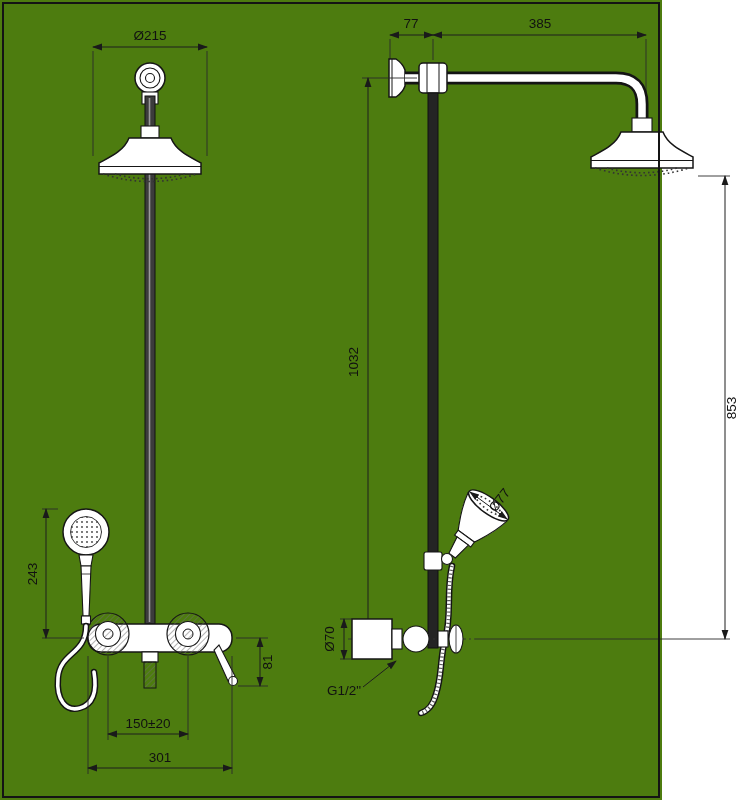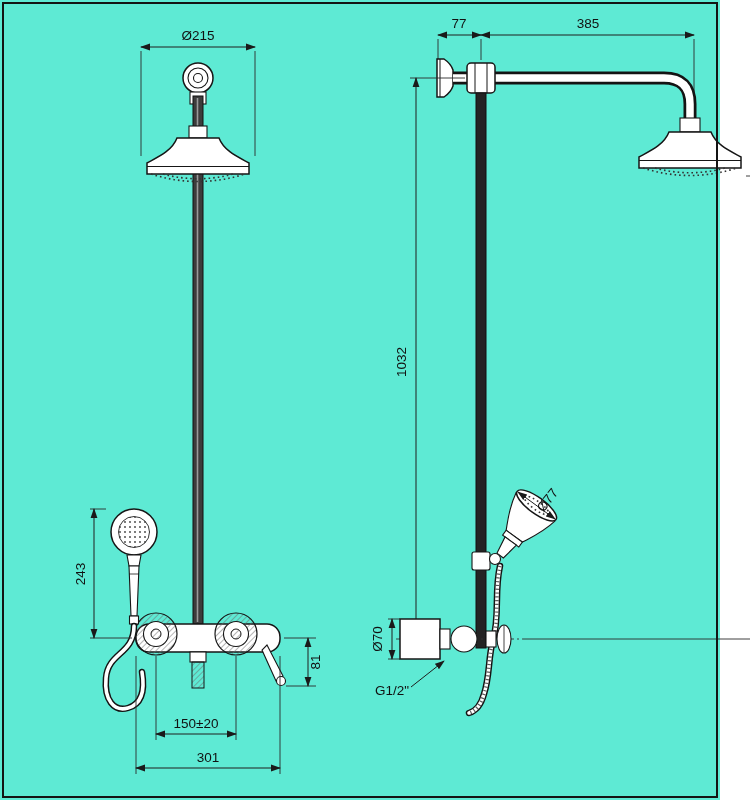--- a/index.html
+++ b/index.html
@@ -1,16 +1,16 @@
 <!DOCTYPE html>
 <html><head>
 <meta charset="utf-8">
 <style>
   html,body{margin:0;padding:0;background:#fff;}
-  .canvas{position:relative;width:720px;height:800px;background:#5eead4;box-sizing:border-box;padding-left:48px;}
+  .canvas{position:relative;width:662px;height:800px;background:#4d7c0f;box-sizing:border-box;}
   .frame{position:absolute;inset:2px;border:2px solid #141414;pointer-events:none;}
   svg{display:block;}
   .dim{stroke:#1e1e1e;stroke-width:1;fill:none;}
   .ext{stroke:#2a2a2a;stroke-width:0.9;fill:none;}
   .cl{stroke:#333;stroke-width:0.9;fill:none;stroke-dasharray:10 3 2 3;}
   .oln{stroke:#161616;stroke-width:1.5;fill:#fff;}
   .oln2{stroke:#161616;stroke-width:1.1;fill:#fff;}
   .dot{stroke:#333;stroke-width:1.6;stroke-dasharray:1.6 3;fill:none;}
   .hoseA{stroke:#141414;stroke-width:6.5;fill:none;stroke-linecap:round;}
   .hoseB{stroke:#ffffff;stroke-width:3.6;fill:none;stroke-linecap:round;}

